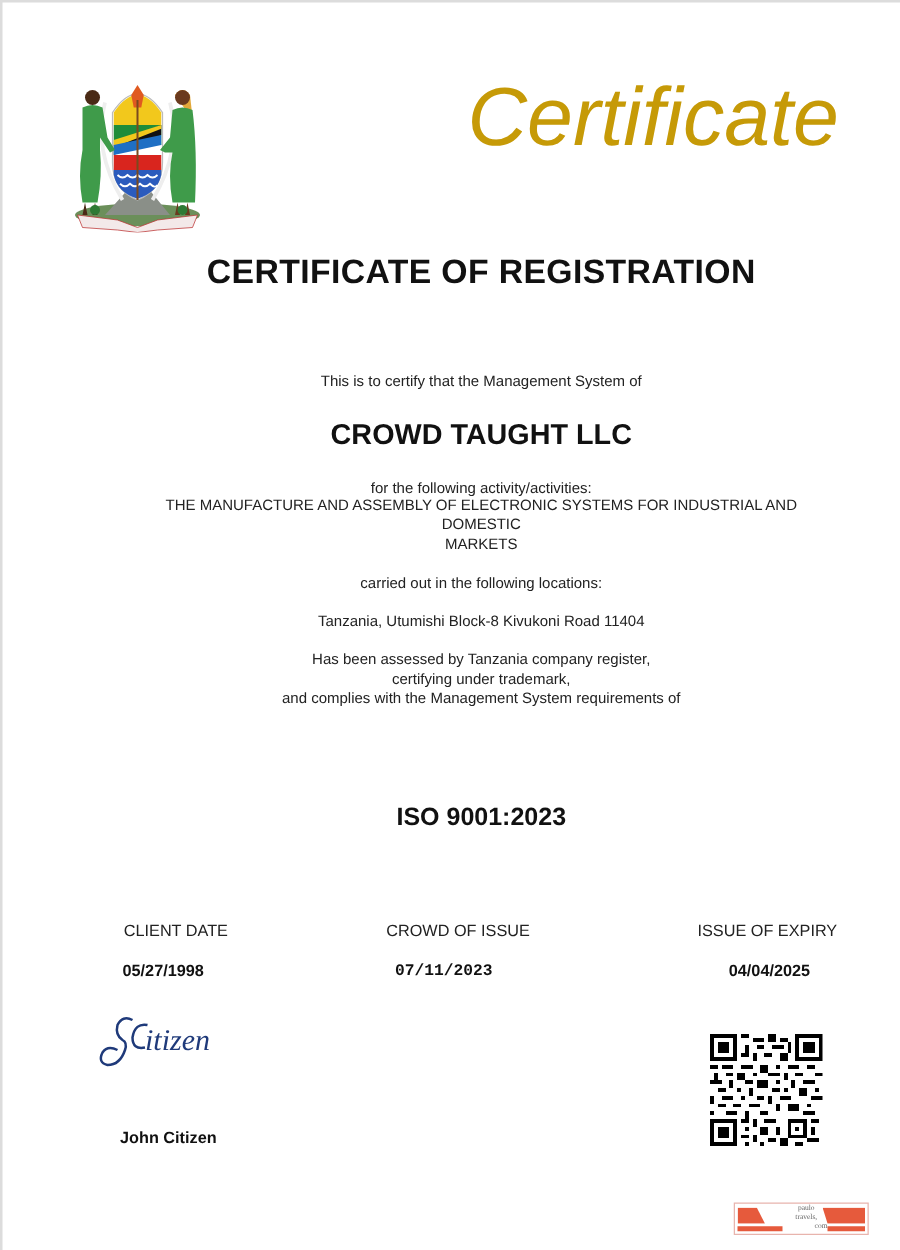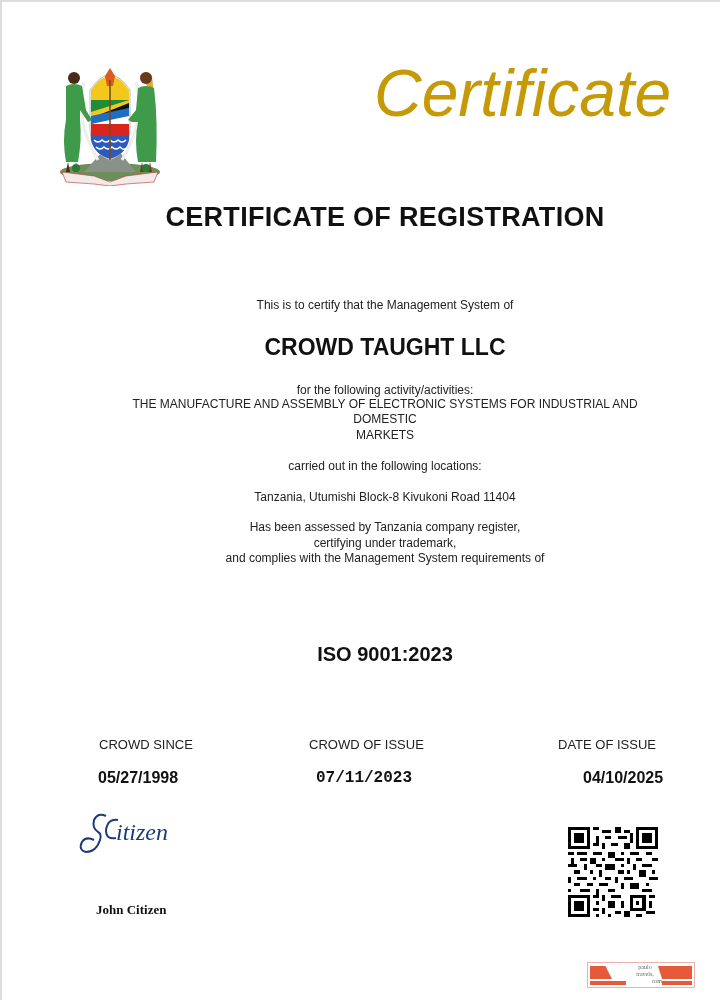--- a/index.html
+++ b/index.html
@@ -61,29 +61,29 @@
     }
     .iso {
       font-weight: bold; font-size: 20px; color: #111;
     }
     .date-label {
       position: absolute; top: 735px;
       font-size: 13px; color: #222;
     }
     .date-value {
       position: absolute; top: 767px;
-      font-size: 16px; font-weight: bold; color: #111;
+      font-size: 13px; font-weight: bold; color: #111;
     }
     .signature {
       position: absolute; left: 74px; top: 808px;
       width: 130px; height: 48px;
     }
     .signer {
       position: absolute; left: 94px; top: 900px;
-      font-size: 13px; font-weight: bold; color: #111; font-family: Liberation Serif, serif;
+      font-size: 13px; font-weight: bold; color: #111;
     }
     .qr {
       position: absolute; left: 566px; top: 825px;
       width: 90px; height: 90px;
     }
     .footer-logo {
       position: absolute; left: 585px; top: 960px;
       width: 108px; height: 26px;
       border: 1px solid #e8b4ad;
       background: #fff;
@@ -155,27 +155,27 @@
 
   <div class="center-block small" style="top:457px;">carried out in the following locations:</div>
   <div class="center-block small" style="top:488px;">Tanzania, Utumishi Block-8 Kivukoni Road 11404</div>
 
   <div class="center-block small" style="top:518px;">Has been assessed by Tanzania company register,</div>
   <div class="center-block small" style="top:534px;">certifying under trademark,</div>
   <div class="center-block small" style="top:549px;">and complies with the Management System requirements of</div>
 
   <div class="center-block iso" style="top:641px;">ISO 9001:2023</div>
 
-  <div class="date-label" style="left:97px;">CROWD SINCE</div>
+  <div class="date-label" style="left:97px;">CLIENT DATE</div>
   <div class="date-label" style="left:307px;">CROWD OF ISSUE</div>
-  <div class="date-label" style="left:556px;">DATE OF ISSUE</div>
+  <div class="date-label" style="left:556px;">ISSUE OF EXPIRY</div>
 
   <div class="date-value" style="left:96px;">05/27/1998</div>
   <div class="date-value" style="left:314px;font-family:Liberation Mono, monospace;">07/11/2023</div>
-  <div class="date-value" style="left:581px;">04/10/2025</div>
+  <div class="date-value" style="left:581px;">04/04/2025</div>
 
   <svg class="signature" viewBox="0 0 130 48">
     <path d="M30 6 Q22 2 18 10 Q16 18 22 22 Q26 24 24 30 Q20 42 10 42 Q2 40 6 32 Q10 26 18 30" stroke="#1f3a7a" stroke-width="2" fill="none"></path>
     <path d="M42 10 Q32 8 30 20 Q30 30 40 28" stroke="#1f3a7a" stroke-width="2" fill="none"></path>
     <text x="40" y="30" font-family="Liberation Serif, serif" font-style="italic" font-size="24" fill="#1f3a7a">itizen</text>
   </svg>
 
   <div class="signer">John Citizen</div>
 
   <svg class="qr" viewBox="0 0 29 29" shape-rendering="crispEdges">

